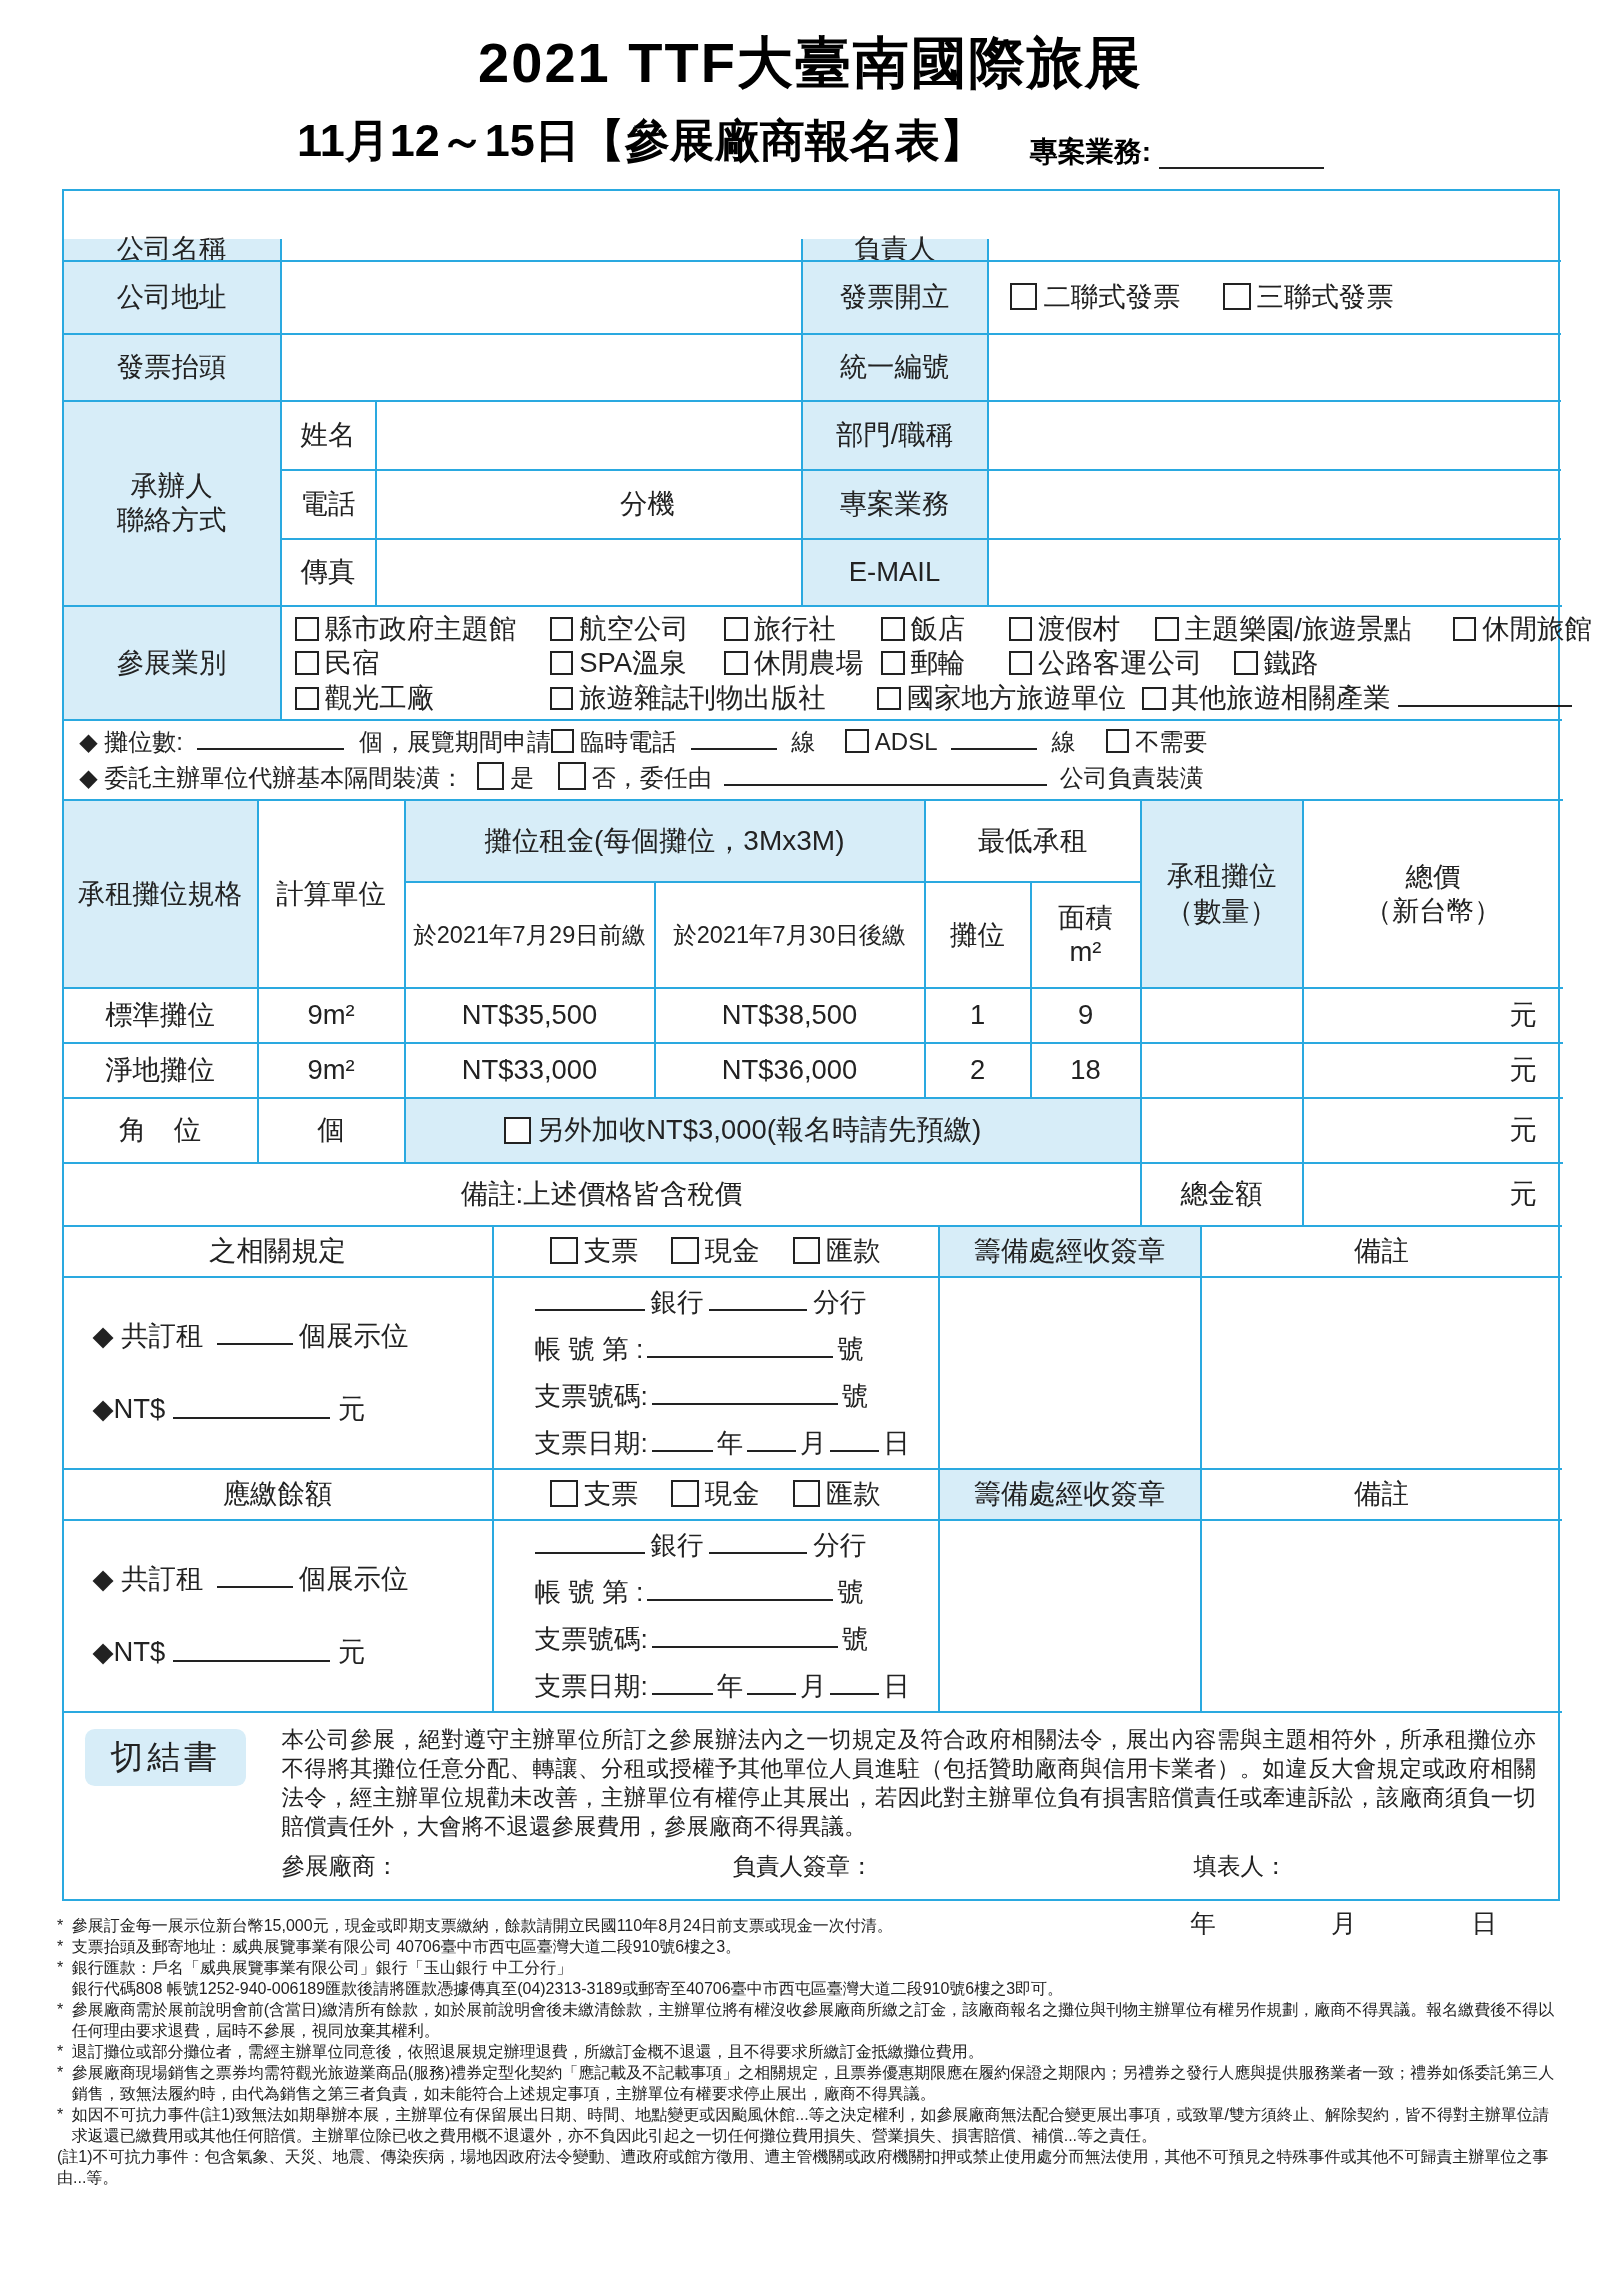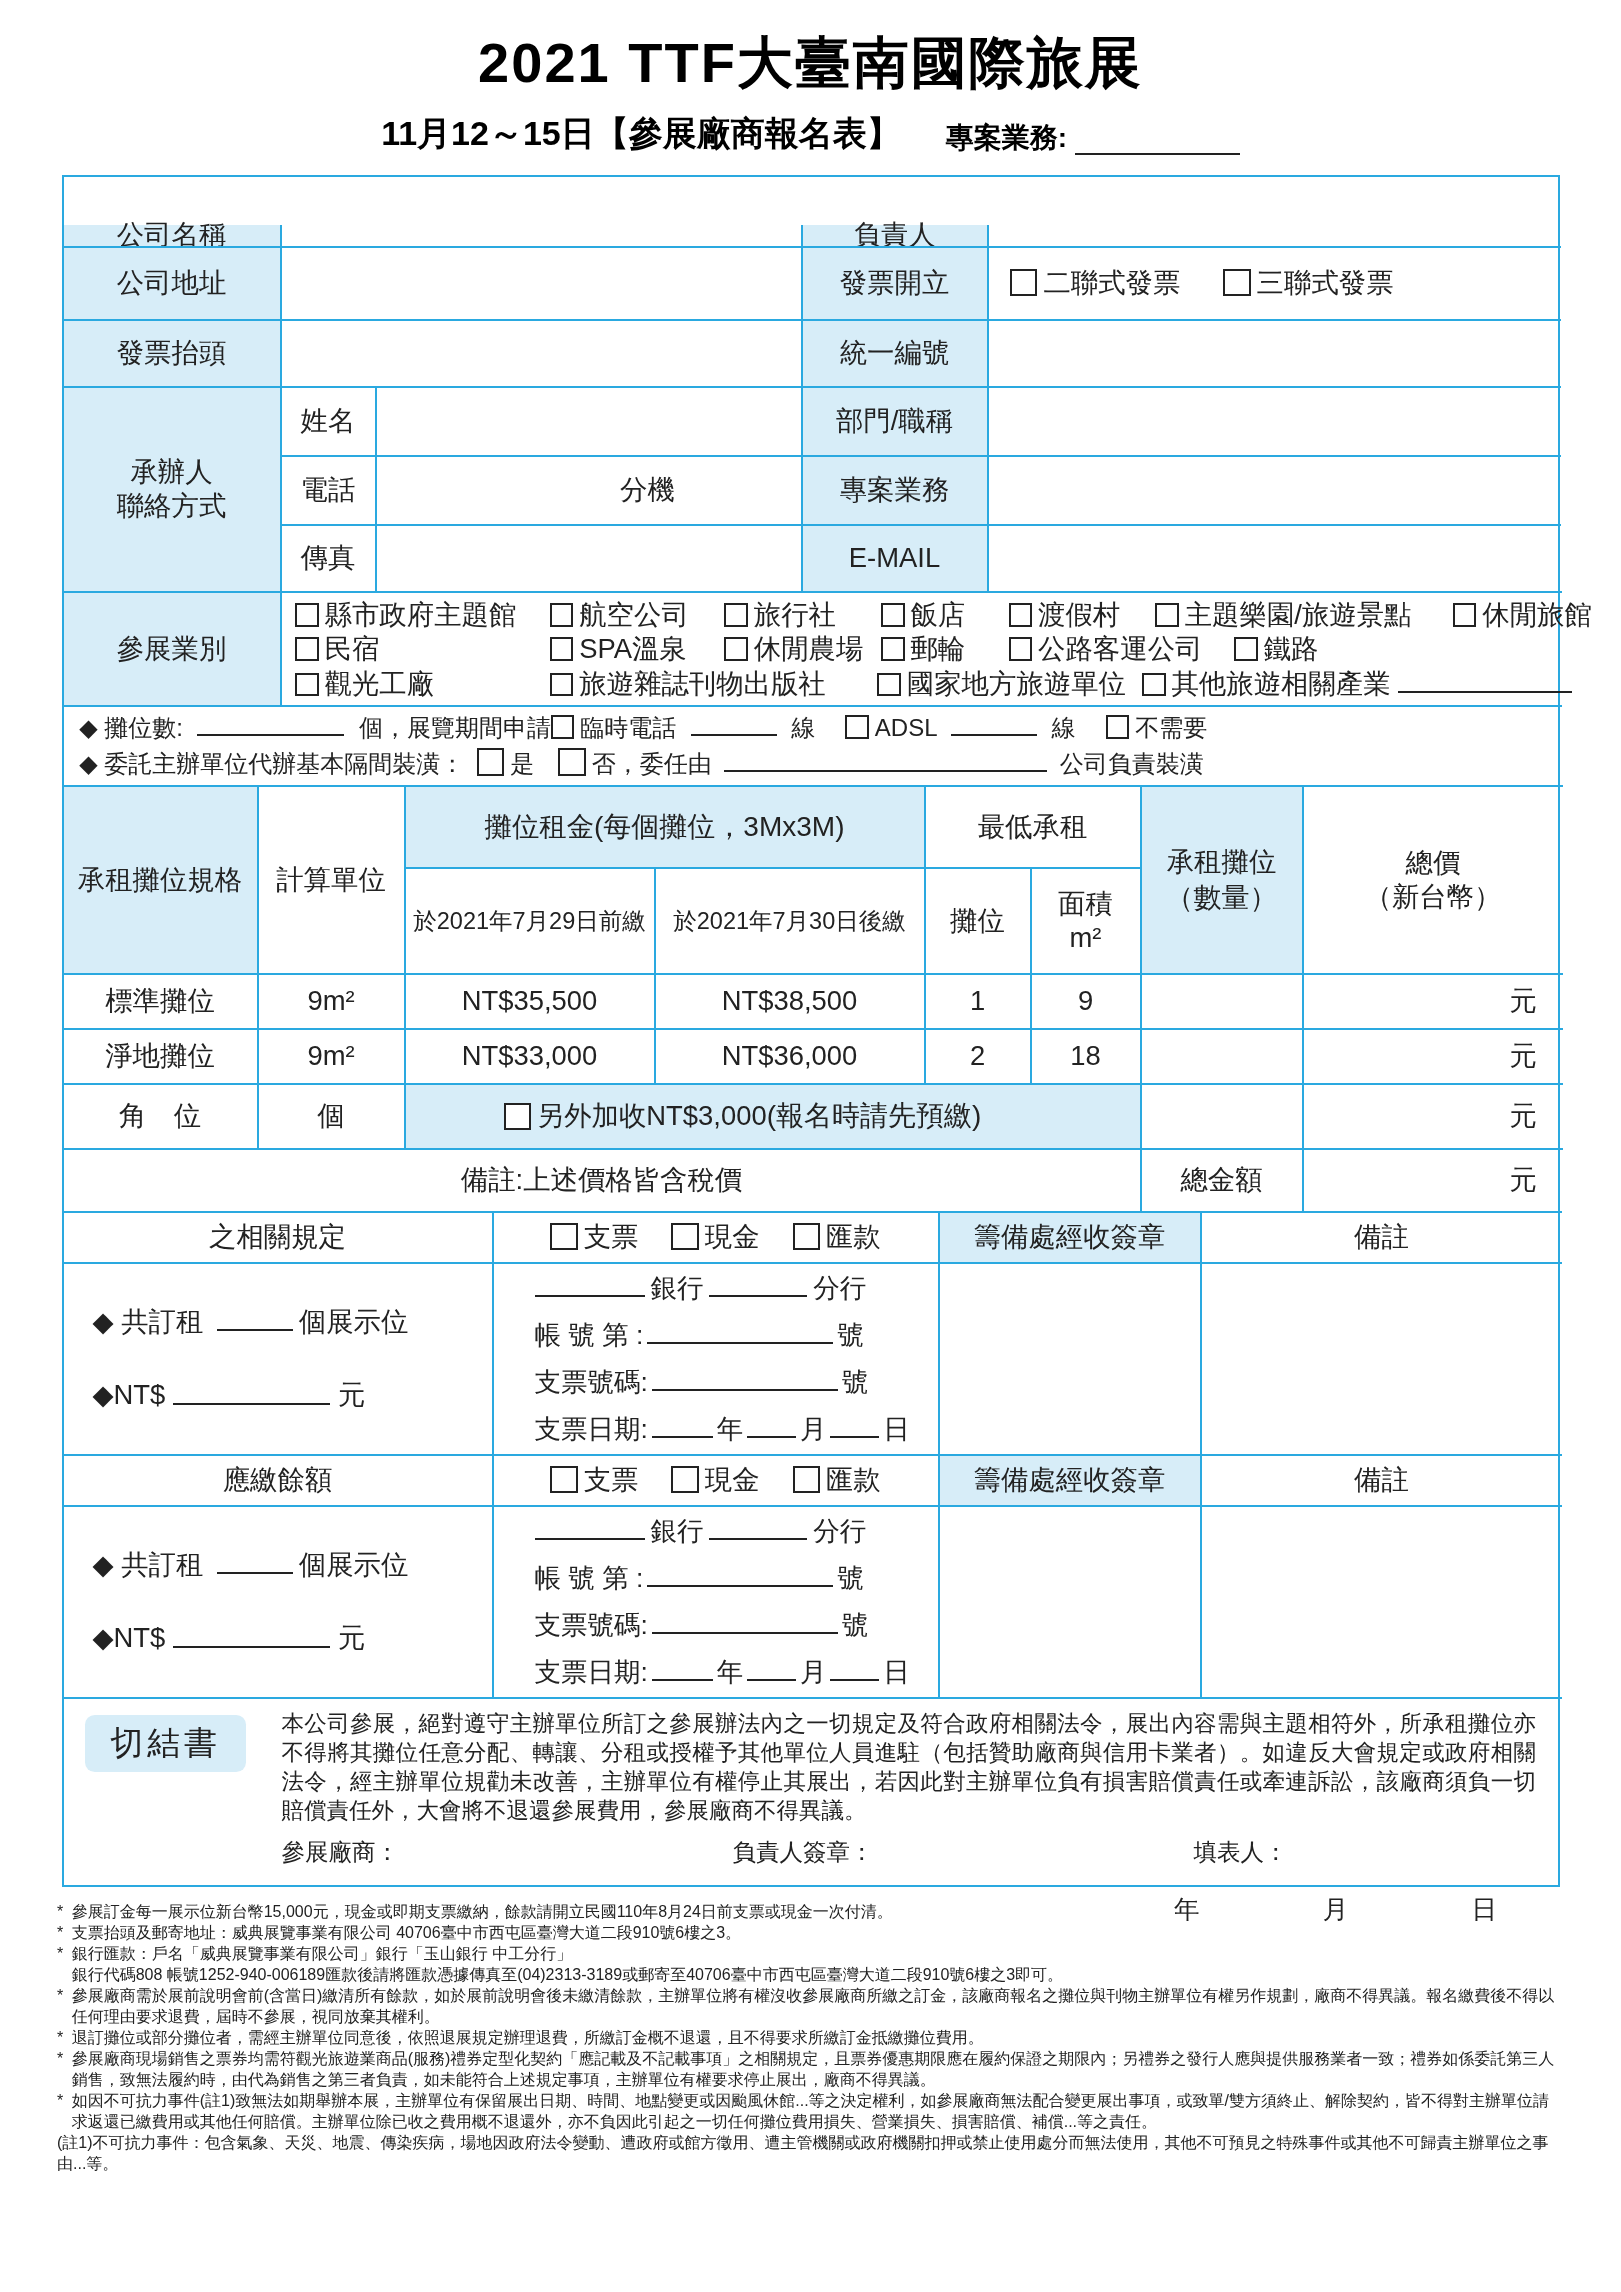--- a/index.html
+++ b/index.html
@@ -19,21 +19,21 @@
 
   
   .title{
     margin-top:25.5px;text-align:center;
     font-size:56px;font-weight:700;letter-spacing:2px;color:#000;
   }
   .subtitle-row{
     margin-top:9.8px;display:flex;justify-content:center;align-items:flex-end;gap:45px;
     font-weight:700;color:#000;
   }
-  .subtitle{font-size:34px;}
+  .subtitle{font-size:45px;}
   .agent{font-size:28px;display:flex;align-items:flex-end;gap:7.8px;}
   .agent .bl{width:165px;margin-bottom:2px;}
 
   
   .form{
     width:1498px;margin:17.6px auto 0 auto;
     border:2.9px solid var(--cyan);
   }
   .g{display:grid;}
   .cell{
@@ -70,21 +70,21 @@
   .grid-d{grid-template-columns:193px 147px 250px 270px 106px 110px 162px 261px;
           grid-template-rows:82px 106px 55px 55px 65px 63px;}
   .cur{justify-content:flex-end;padding-right:25.5px;}
   
   .grid-p{grid-template-columns:428px 446px 262px 362px;grid-template-rows:51px 192px;}
   .pay-left{align-items:flex-start;padding-left:29px;gap:37px;}
   .pay-line{white-space:nowrap;font-size:27.4px;}
   .bank-cell{align-items:flex-start;padding-left:41px;gap:9.8px;}
   .bank-line{white-space:nowrap;font-size:26.5px;height:37px;line-height:37px;}
   
-  .grid-g{grid-template-columns:1498px;grid-template-rows:188px;font-family:Liberation Mono, monospace;}
+  .grid-g{grid-template-columns:1498px;grid-template-rows:188px;}
   .pledge-cell{position:relative;display:block;padding:11.8px 25.5px 7.8px 218px;text-align:left;}
   .pledge-pill{
     position:absolute;left:21.6px;top:15.7px;width:161px;height:57px;
     background:var(--lb);border-radius:9.8px;
     display:flex;align-items:center;justify-content:center;
     font-size:33px;letter-spacing:3.9px;color:#222;
   }
   .pledge-body{font-size:22.5px;line-height:29px;text-align:justify;color:#222;}
   .pledge-signs{display:flex;margin-top:9.8px;font-size:23.5px;}
   .pledge-signs span{display:block;}

